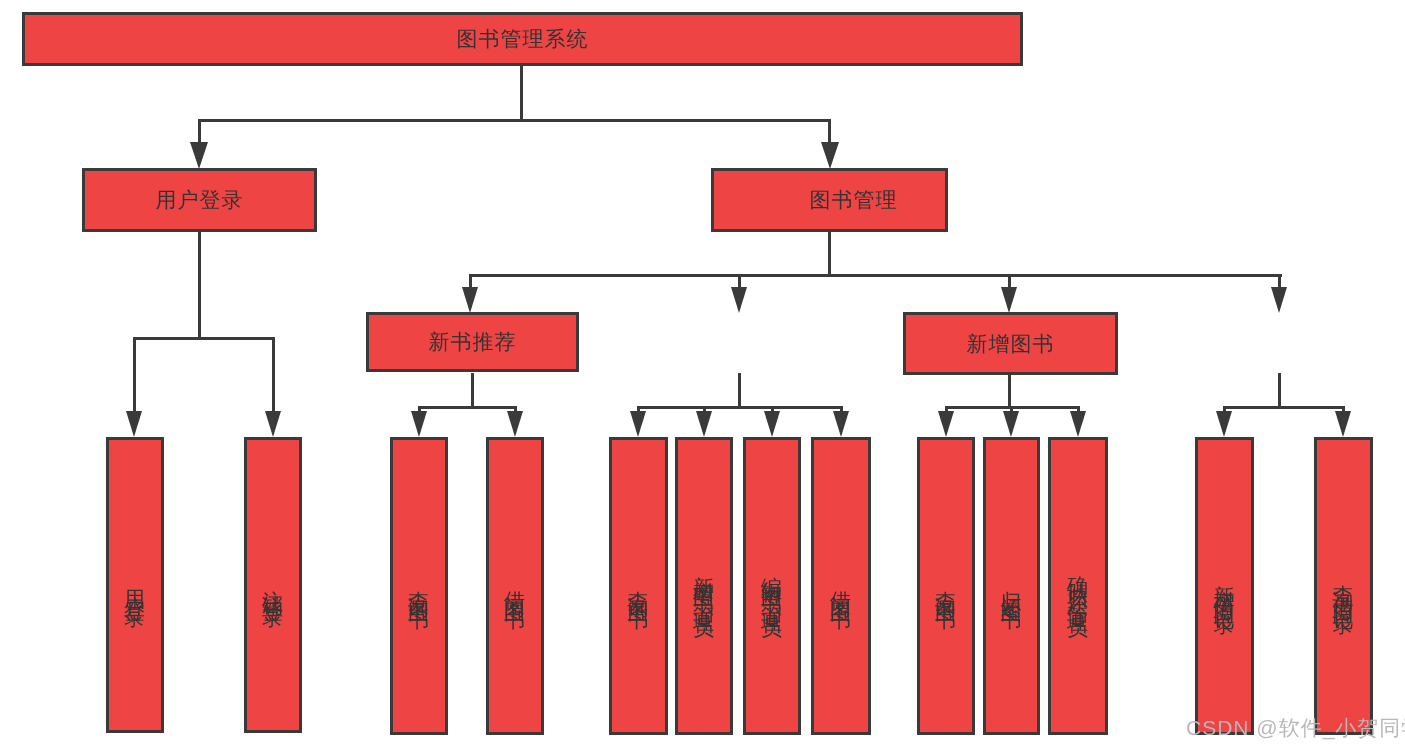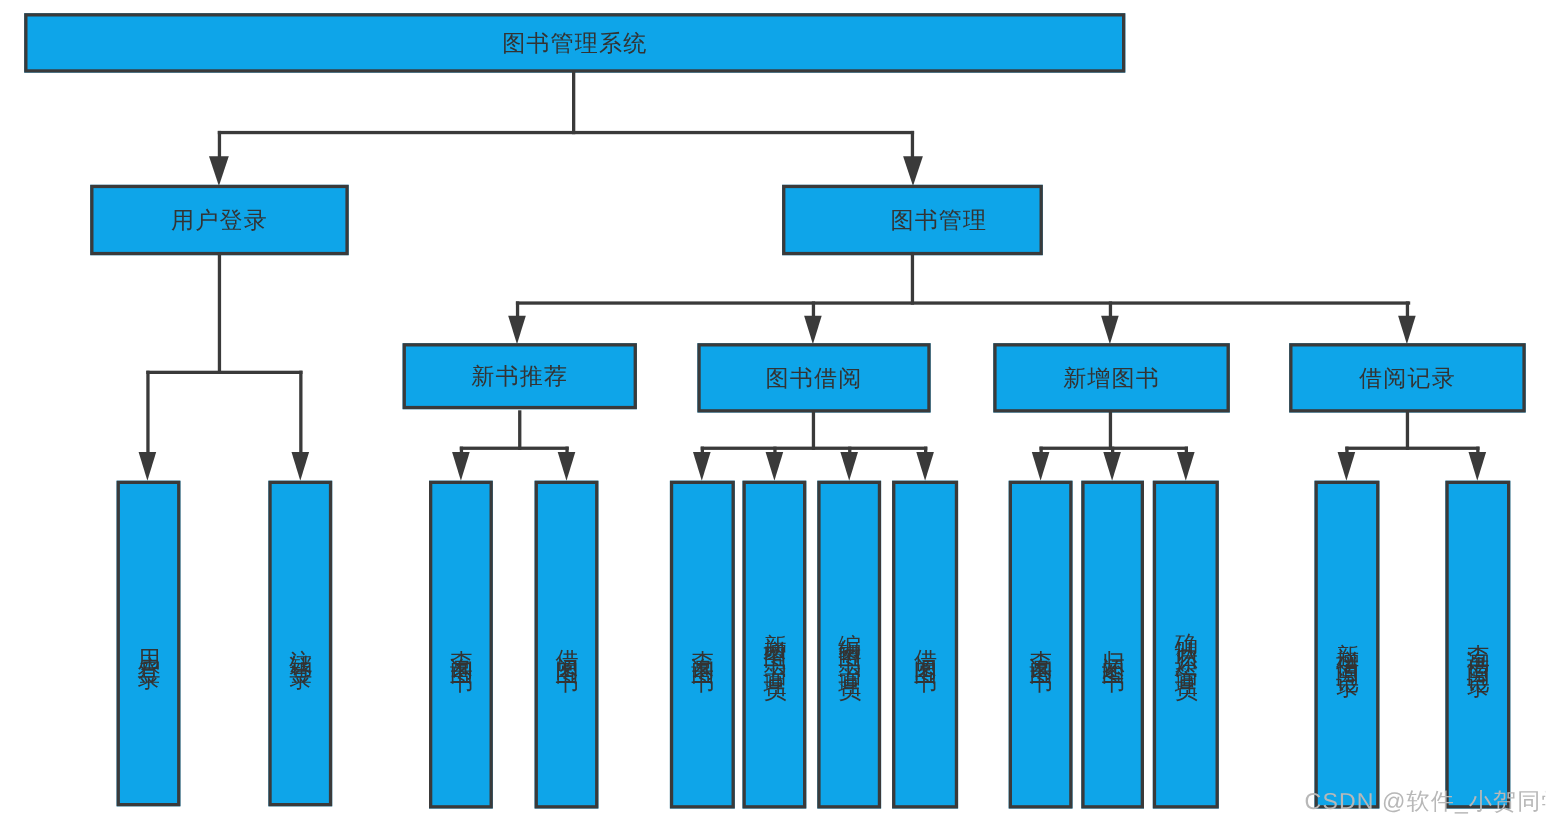--- a/index.html
+++ b/index.html
@@ -17,21 +17,21 @@
     width: 1405px;
     height: 747px;
     background: var(--bg);
     overflow: hidden;
   }
 
   
   .box {
     position: absolute;
     border: 3px solid var(--line);
-    background: #0ea5e9;
+    background: #ef4444;
     display: flex;
     align-items: center;
     justify-content: center;
     color: var(--text);
     font-size: 21px;
     letter-spacing: 1px;
     white-space: nowrap;
   }
 
   
@@ -113,28 +113,22 @@
   <div class="vline" style="left:738px; top:274px; height:18px;"></div>
   <div class="arrow" style="left:731px; top:287px;"></div>
   <div class="vline" style="left:1008px; top:274px; height:18px;"></div>
   <div class="arrow" style="left:1001px; top:287px;"></div>
   <div class="vline" style="left:1278px; top:274px; height:18px;"></div>
   <div class="arrow" style="left:1271px; top:287px;"></div>
 
   <div class="box" style="left:366px; top:312px; width:213px; height:60px;">
     <span>新书推荐</span>
   </div>
-  <div class="box" style="left:634px; top:312px; width:212px; height:63px;">
-    <span>图书借阅</span>
-  </div>
   <div class="box" style="left:903px; top:312px; width:215px; height:63px;">
     <span>新增图书</span>
-  </div>
-  <div class="box" style="left:1172px; top:312px; width:215px; height:63px;">
-    <span>借阅记录</span>
   </div>
 
   <div class="vline" style="left:471px; top:373px; height:36px;"></div>
   <div class="hline" style="left:418px; top:406px; width:99px;"></div>
   <div class="vline" style="left:418px; top:406px; height:10px;"></div>
   <div class="arrow" style="left:411px; top:411px;"></div>
   <div class="vline" style="left:514px; top:406px; height:10px;"></div>
   <div class="arrow" style="left:507px; top:411px;"></div>
 
   <div class="vline" style="left:738px; top:373px; height:36px;"></div>

